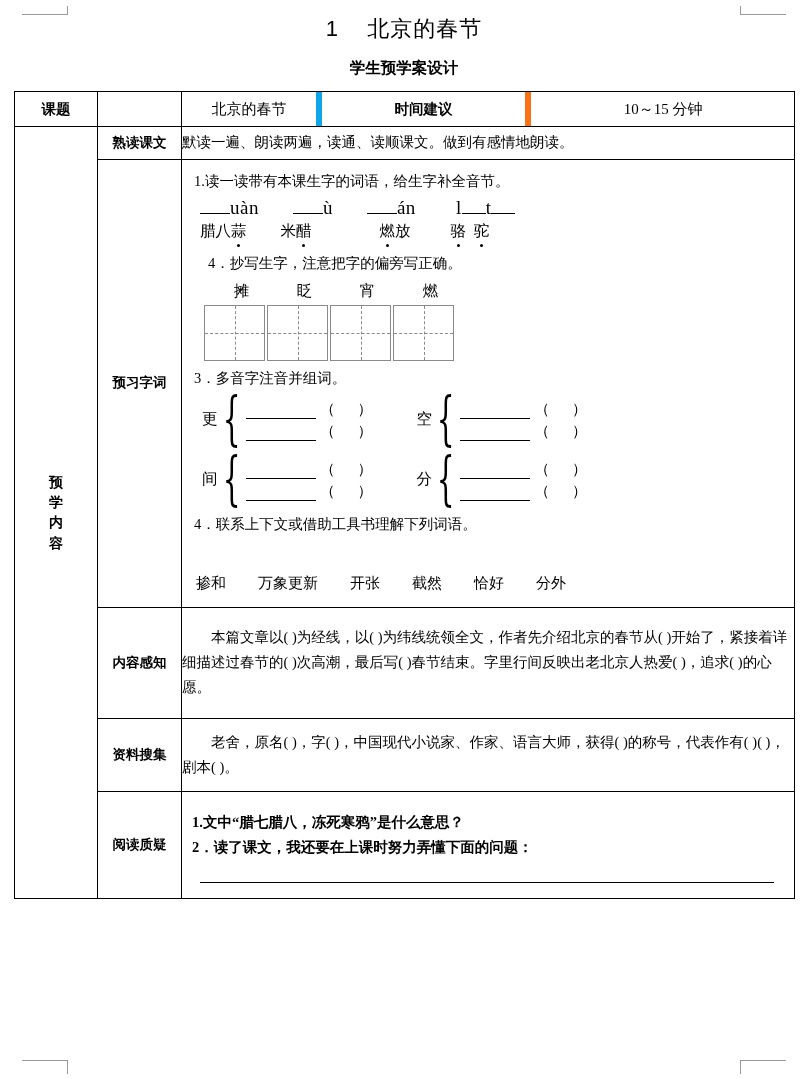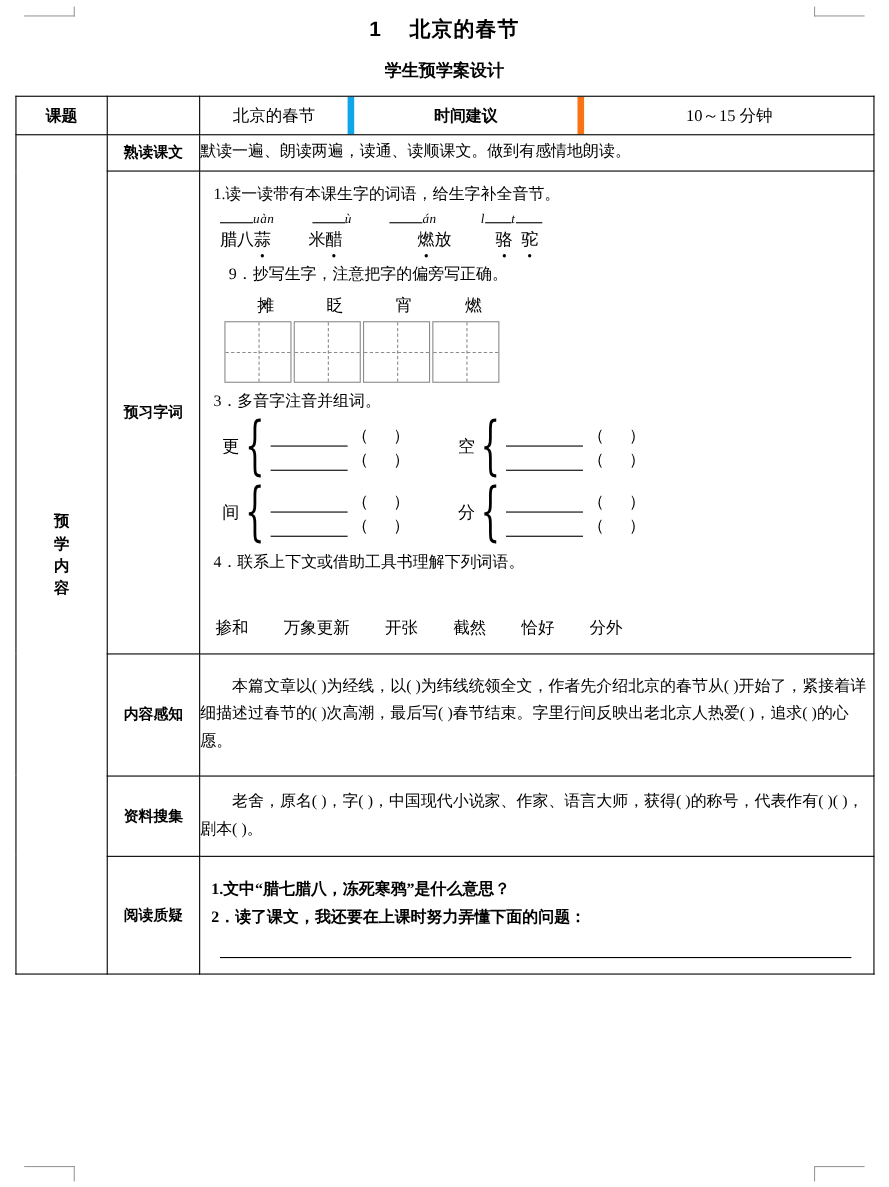--- a/index.html
+++ b/index.html
@@ -47,22 +47,22 @@
   
   .doc {
     position: absolute;
     left: 14px;
     top: 0;
     width: 780px;
   }
   .title-main {
     text-align: center;
     font-family: "Liberation Sans", "DejaVu Sans", sans-serif;
-    font-weight: bold;
-    font-size: 19px;
+    font-weight: normal;
+    font-size: 22px;
     letter-spacing: 1px;
     margin-top: 14px;
     white-space: pre;
   }
   .title-sub {
     text-align: center;
     font-family: "Liberation Sans", "DejaVu Sans", sans-serif;
     font-weight: bold;
     font-size: 15.5px;
     margin-top: 14px;
@@ -126,25 +126,24 @@
   .pinyin-row {
     display: flex;
     align-items: flex-end;
     margin-left: 6px;
     margin-top: 4px;
     font-family: "Liberation Serif", "DejaVu Serif", serif;
   }
   .pin-item { margin-right: 34px; }
   .pin-item:last-child { margin-right: 0; }
   .pin-top {
-    font-size: 12px;
+    font-size: 19px;
     white-space: pre;
     line-height: 1.25;
     letter-spacing: 0.5px;
-    font-style: italic;
   }
   .ul { border-bottom: 1px solid #000; display: inline-block; }
   .ul-28 { width: 30px; }
   .ul-22 { width: 24px; }
   .word-row {
     display: flex;
     margin-left: 6px;
     margin-top: 1px;
     font-size: 15.5px;
   }
@@ -343,21 +342,21 @@
               <div class="pin-top"><span>l</span><span class="ul ul-22"></span><span>t</span><span class="ul ul-22"></span></div>
             </div>
           </div>
           <div class="word-row">
             <div class="word-item"><span>腊八</span><span class="dot">蒜</span></div>
             <div class="word-item" style="margin-right:68px"><span>米</span><span class="dot">醋</span></div>
             <div class="word-item" style="margin-right:40px"><span class="dot">燃</span><span>放</span></div>
             <div class="word-item"><span class="dot">骆</span>&nbsp;&nbsp;<span class="dot">驼</span></div>
           </div>
 
-          <div class="q-line q-indent" style="margin-top:10px">9．抄写生字，注意把字的偏旁写正确。</div>
+          <div class="q-line q-indent" style="margin-top:10px">4．抄写生字，注意把字的偏旁写正确。</div>
           <div class="charhints">
             <span>摊</span>
             <span>眨</span>
             <span>宵</span>
             <span>燃</span>
           </div>
           <div class="gridrow">
             <div class="tzg"></div>
             <div class="tzg"></div>
             <div class="tzg"></div>

